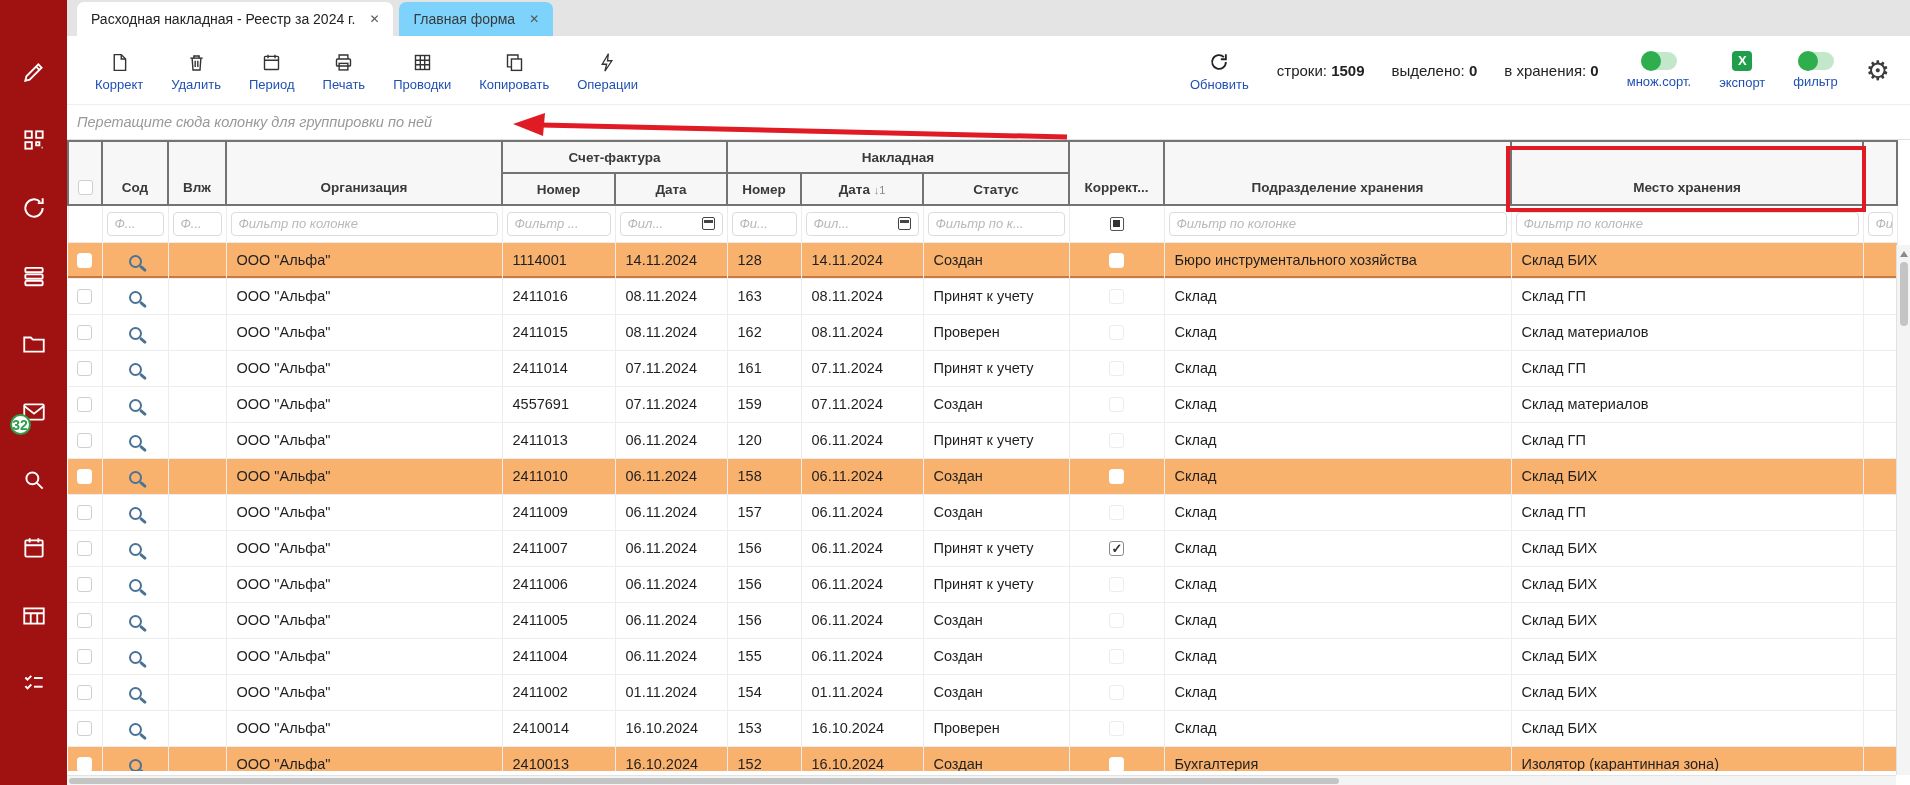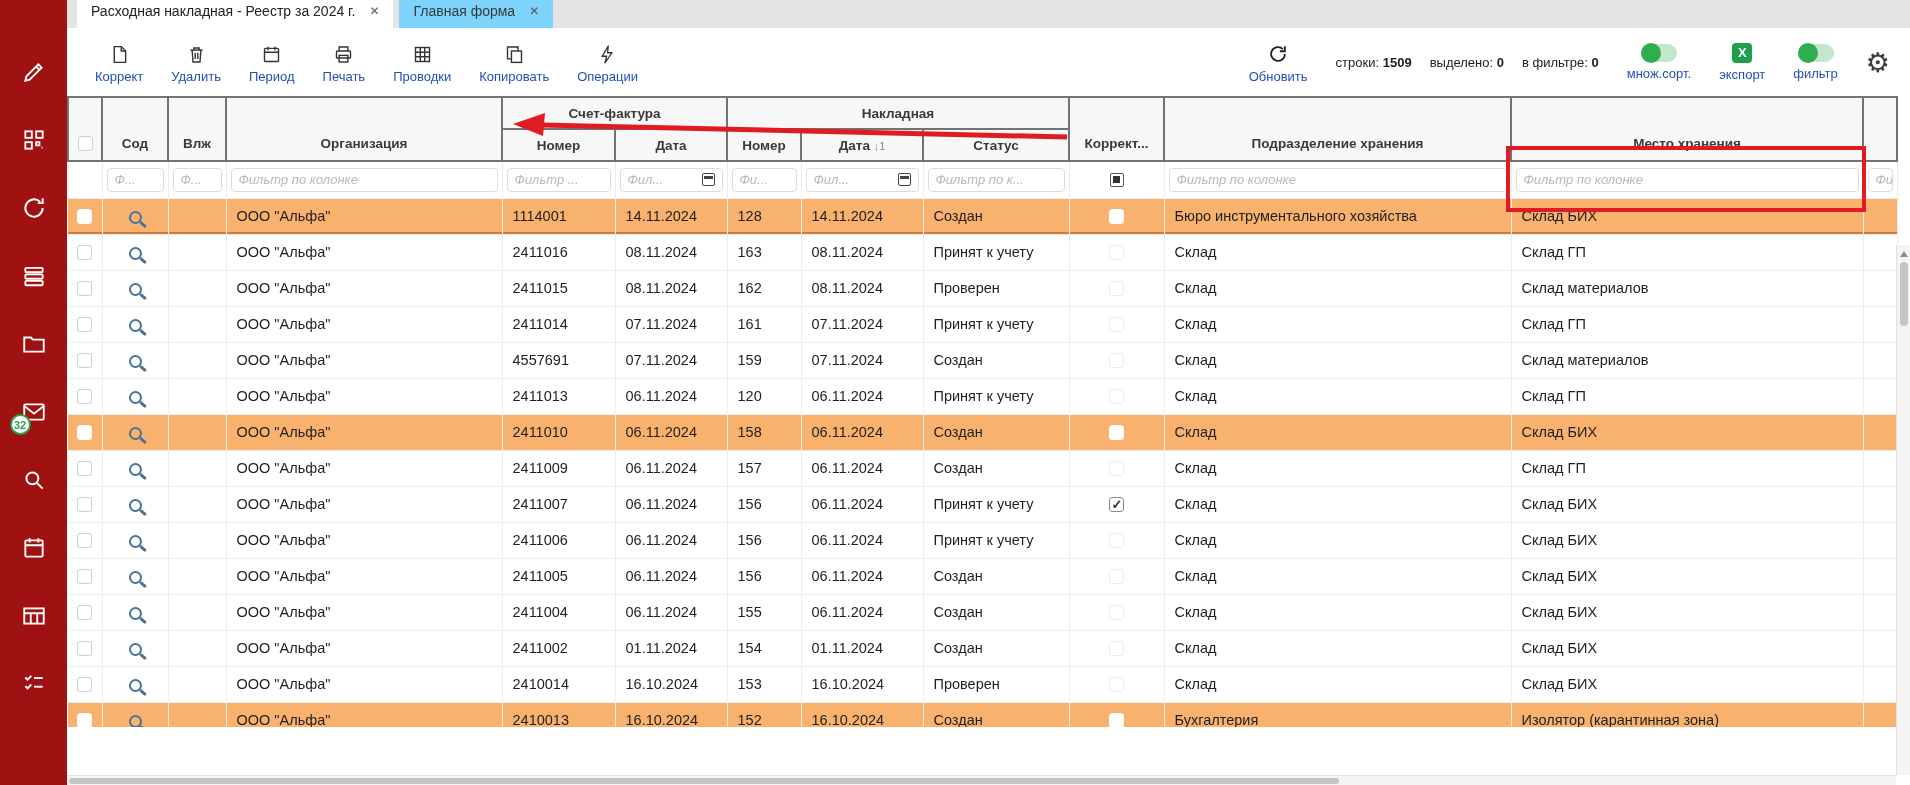--- a/index.html
+++ b/index.html
@@ -2,39 +2,39 @@
 <html><head>
 <meta charset="utf-8">
 <style>
   *{box-sizing:border-box;margin:0;padding:0}
   html,body{width:1910px;height:785px;overflow:hidden;font-family:"Liberation Sans",sans-serif;background:#fff}
   .app{display:flex;width:1910px;height:785px}
 
   
   .sidebar{width:67px;background:#a01212;display:flex;flex-direction:column;align-items:center;padding-top:58px;gap:40px;flex-shrink:0}
   .sbtn{width:28px;height:28px;display:flex;align-items:center;justify-content:center;position:relative;cursor:pointer}
-  .badge{position:absolute;left:-10px;bottom:-9px;width:21px;height:21px;border-radius:50%;background:#fff;border:2px solid #2f9e4a;color:#2f9e4a;font-size:11px;font-weight:bold;display:flex;align-items:center;justify-content:center}
+  .badge{position:absolute;left:-10px;bottom:-9px;width:21px;height:21px;border-radius:50%;background:#fff;border:2px solid #2f9e4a;color:#2f9e4a;font-size:14px;font-weight:bold;display:flex;align-items:center;justify-content:center}
 
   
   .main{flex:1;position:relative;display:flex;flex-direction:column;background:#fff;overflow:hidden}
 
   
-  .tabbar{height:28px;background:#e4e4e4;display:flex;align-items:flex-end;padding-left:10px;flex-shrink:0}
+  .tabbar{height:36px;background:#e4e4e4;display:flex;align-items:flex-end;padding-left:10px;flex-shrink:0}
   .tab{height:34px;display:flex;align-items:center;gap:14px;padding:0 14px;font-size:14px;color:#222;border-radius:7px 7px 0 0;cursor:pointer}
   .tab.active{background:#fff}
   .tab.inactive{background:#7dd3fc;color:#3a3a3a;margin-left:6px}
   .tab .x{color:#555;font-size:12px}
 
   
   .toolbar{height:68px;background:#fff;display:flex;align-items:center;justify-content:space-between;padding:0 20px 0 28px;flex-shrink:0}
   .tb-left{display:flex;gap:28px}
   .tb-right{display:flex;align-items:center;gap:28px}
   .tbtn{display:flex;flex-direction:column;align-items:center;gap:4px;color:#2050b3;font-size:13px;cursor:pointer}
   .tbtn .ic{height:24px;display:flex;align-items:flex-end;justify-content:center}
-  .stats{display:flex;gap:18px;font-size:13px;color:#222}
+  .stats{display:flex;gap:27px;font-size:15px;color:#222}
   .stat b{font-weight:700}
   .toggle{width:36px;height:18px;border-radius:9px;background:#c3e7cb;position:relative}
   .toggle::after{content:'';position:absolute;left:0;top:-1px;width:20px;height:20px;border-radius:50%;background:#2fae4d}
   .xlicon{width:20px;height:20px;background:#1f9e4c;border-radius:4px;color:#fff;font-weight:bold;font-size:13px;display:flex;align-items:center;justify-content:center}
   .gear{font-size:27px;color:#3c3c3c;line-height:1;cursor:pointer;font-family:"DejaVu Sans",sans-serif}
 
   
   .groupbar{height:36px;background:#fff;border-top:1px solid #eee;border-bottom:1px solid #e0e0e0;display:flex;align-items:center;padding-left:10px;color:#999;font-style:italic;font-size:14.5px;flex-shrink:0}
 
   
@@ -239,38 +239,41 @@
               <svg width="22" height="22" viewBox="0 0 24 24" fill="none" stroke="#222" stroke-width="2">
                 <path d="M19.5 12a7.5 7.5 0 1 1-2.2-5.3"></path>
                 <path d="M19.5 3.5V9h-5.5"></path>
               </svg>
             </span>
           <span>Обновить</span>
         </div>
         <div class="stats">
           <span class="stat"><span>строки:</span> <b>1509</b></span>
           <span class="stat"><span>выделено:</span> <b>0</b></span>
-          <span class="stat"><span>в фильтре:</span> <b>0</b></span>
+          <span class="stat"><span>в хранения:</span> <b>0</b></span>
         </div>
         <div class="tbtn">
           <span class="toggle"></span>
           <span>множ.сорт.</span>
         </div>
         <div class="tbtn">
           <span class="xlicon">X</span>
           <span>экспорт</span>
         </div>
         <div class="tbtn">
           <span class="toggle"></span>
           <span>фильтр</span>
         </div>
         <div class="gear">⚙</div>
       </div>
     </div>
 
+    <div class="groupbar">
+      <span>Перетащите сюда колонку для группировки по ней</span>
+    </div>
 
     <div class="tablewrap">
       <table>
         <colgroup>
           <col style="width:34px">
             <col style="width:66px">
             <col style="width:58px">
             <col style="width:276px">
           <col style="width:113px">
             <col style="width:112px">

